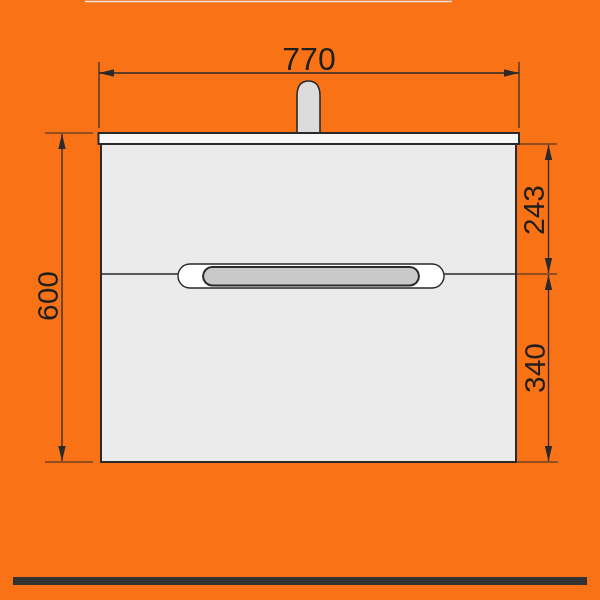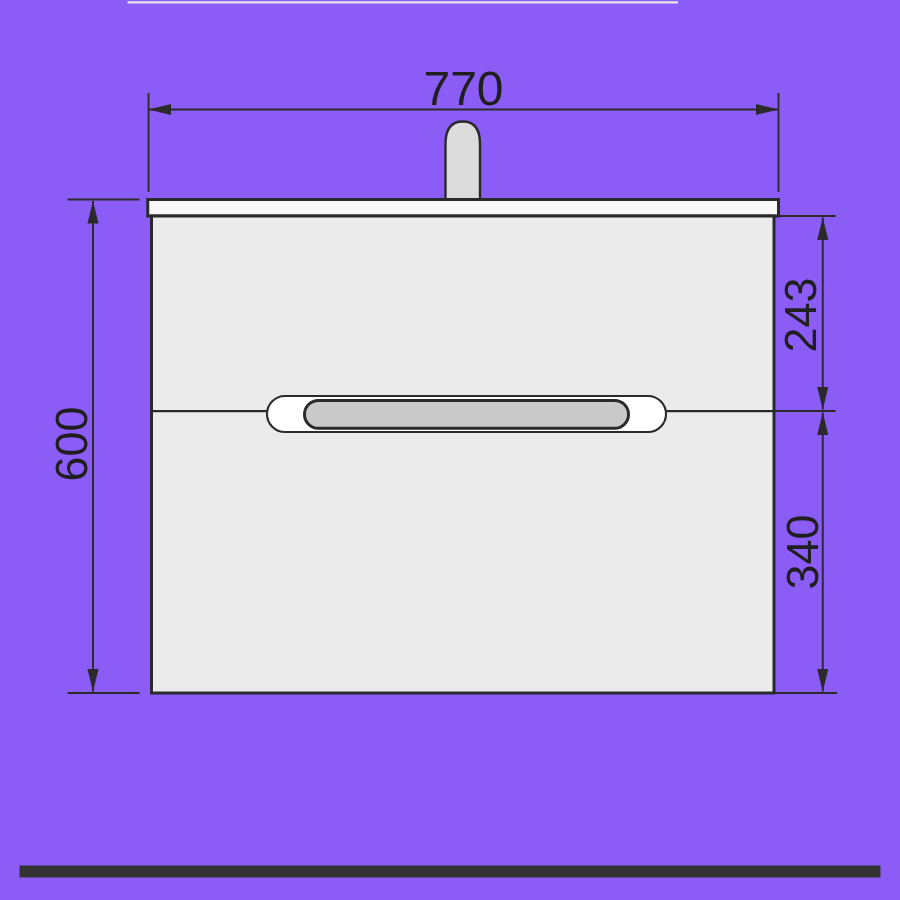--- a/index.html
+++ b/index.html
@@ -4,21 +4,21 @@
 <style>
   html, body {
     margin: 0;
     padding: 0;
     background: #ffffff;
   }
   .stage {
     width: 600px;
     height: 600px;
     position: relative;
-    background: #8b5cf6;
+    background: #f97316;
     overflow: hidden;
   }
   svg {
     display: block;
   }
   .dim-text {
     font-family: "Liberation Sans", "DejaVu Sans", sans-serif;
     fill: #1f1f1f;
   }
   .dim-text.top { font-size: 32px; }

